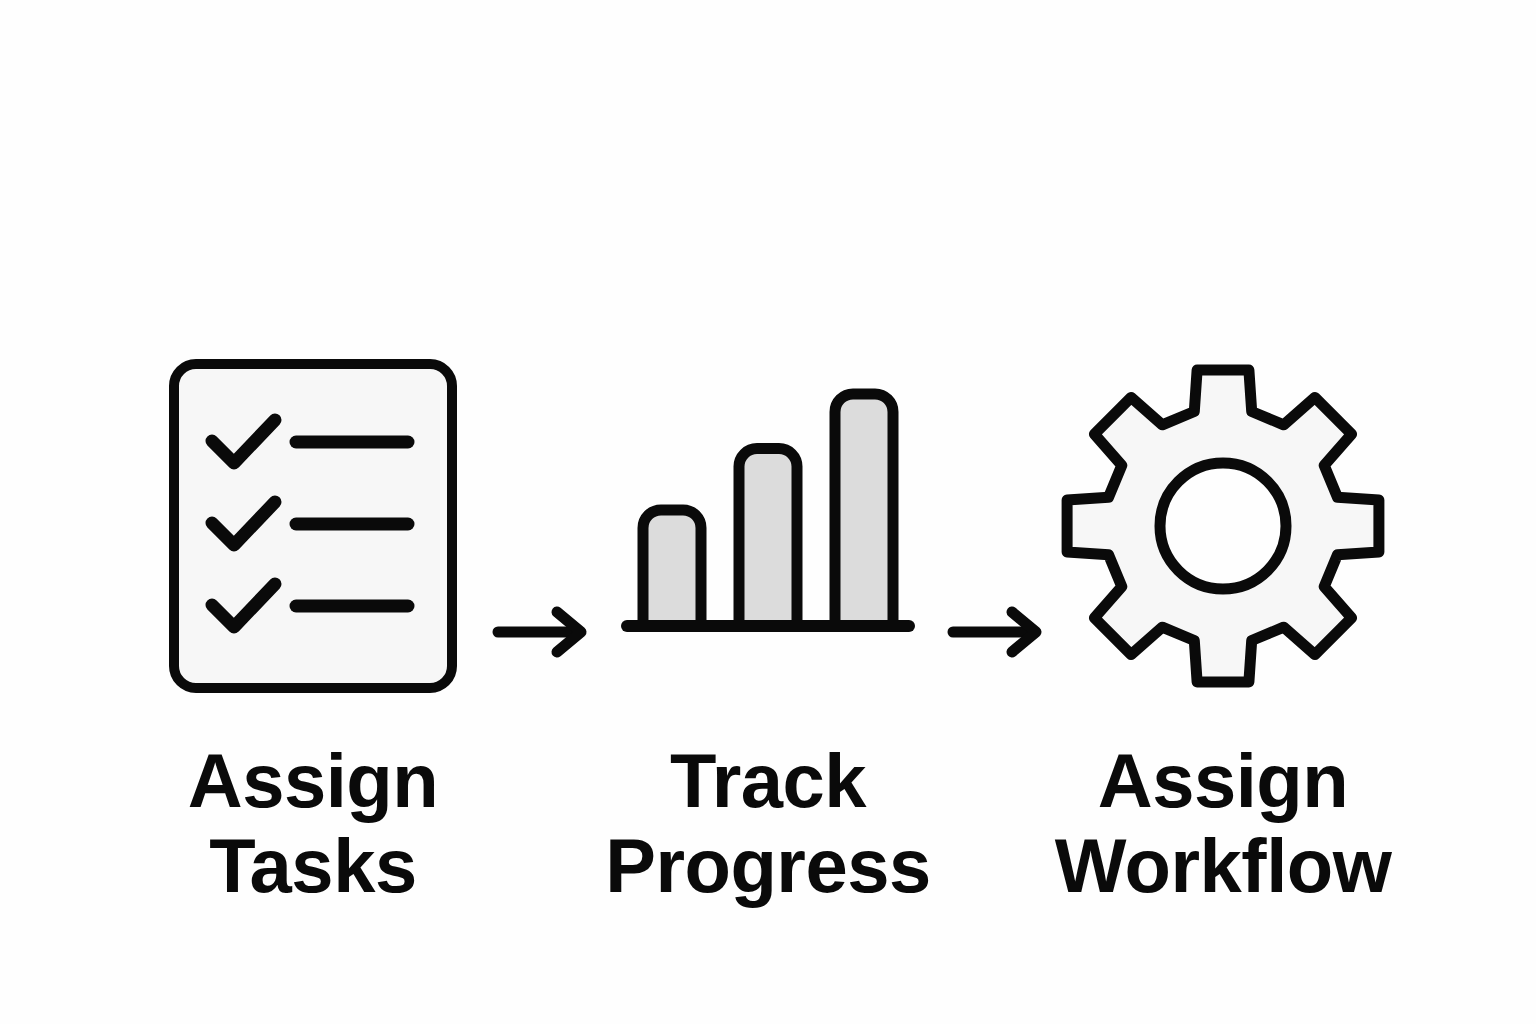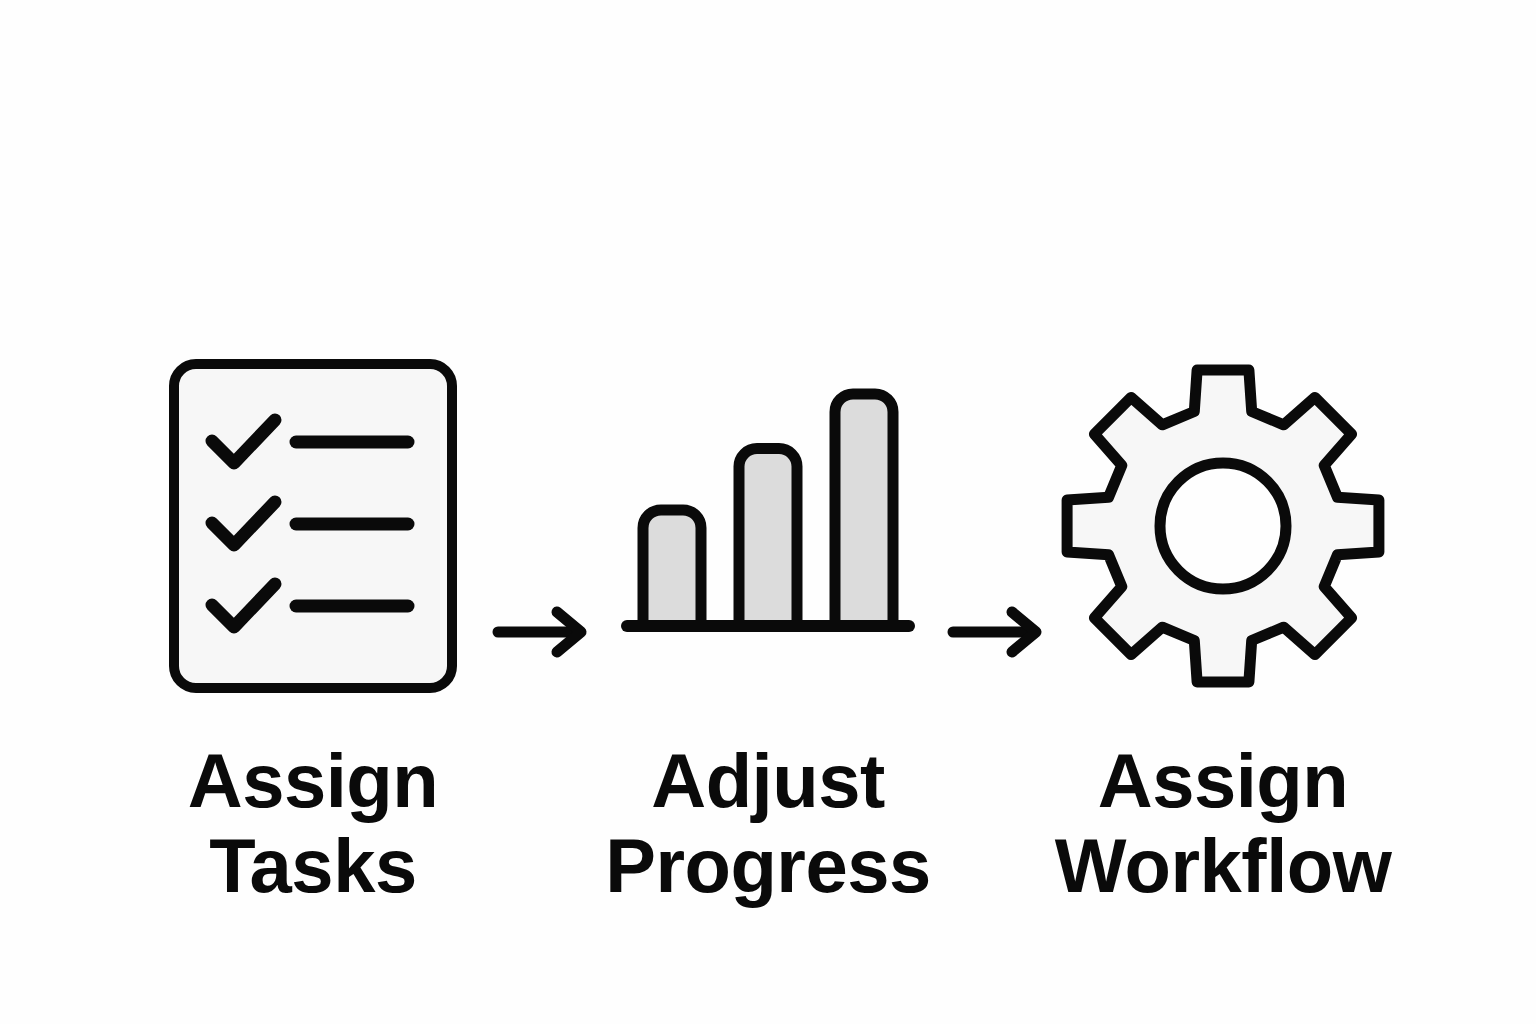--- a/index.html
+++ b/index.html
@@ -98,21 +98,21 @@
 
     <div class="step">
       <div class="icon-slot">
         <svg width="300" height="336" viewBox="0 0 300 336">
             <path d="M 25 268 L 25 169.94666666666666 a 18 18 0 0 1 18 -18 L 65 151.94666666666666 a 18 18 0 0 1 18 18 L 83 268" fill="#dcdcdc" stroke="#0a0a0a" stroke-width="11" stroke-linecap="round" stroke-linejoin="round"></path>
             <path d="M 121 268 L 121 108.50666666666666 a 18 18 0 0 1 18 -18 L 161 90.50666666666666 a 18 18 0 0 1 18 18 L 179 268" fill="#dcdcdc" stroke="#0a0a0a" stroke-width="11" stroke-linecap="round" stroke-linejoin="round"></path>
             <path d="M 217 268 L 217 53.893333333333345 a 18 18 0 0 1 18 -18 L 257 35.893333333333345 a 18 18 0 0 1 18 18 L 275 268" fill="#dcdcdc" stroke="#0a0a0a" stroke-width="11" stroke-linecap="round" stroke-linejoin="round"></path>
             <line x1="9" y1="268" x2="291" y2="268" stroke="#0a0a0a" stroke-width="12" stroke-linecap="round"></line>
           </svg>
       </div>
-      <div class="step-label">Adjust
+      <div class="step-label">Track
 Progress</div>
     </div>
 
     <div class="connector">
       <svg width="100" height="56" viewBox="0 0 100 56">
         <g stroke="#0a0a0a" stroke-width="11" stroke-linecap="round" stroke-linejoin="round" fill="none">
           <line x1="7" y1="28" x2="86" y2="28"></line>
           <polyline points="66,8 90,28 66,48"></polyline>
         </g>
       </svg>

